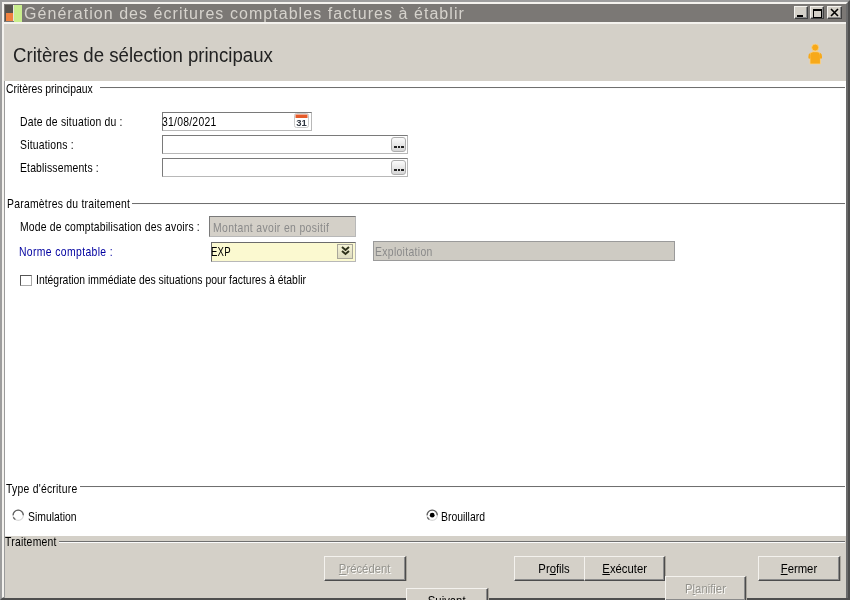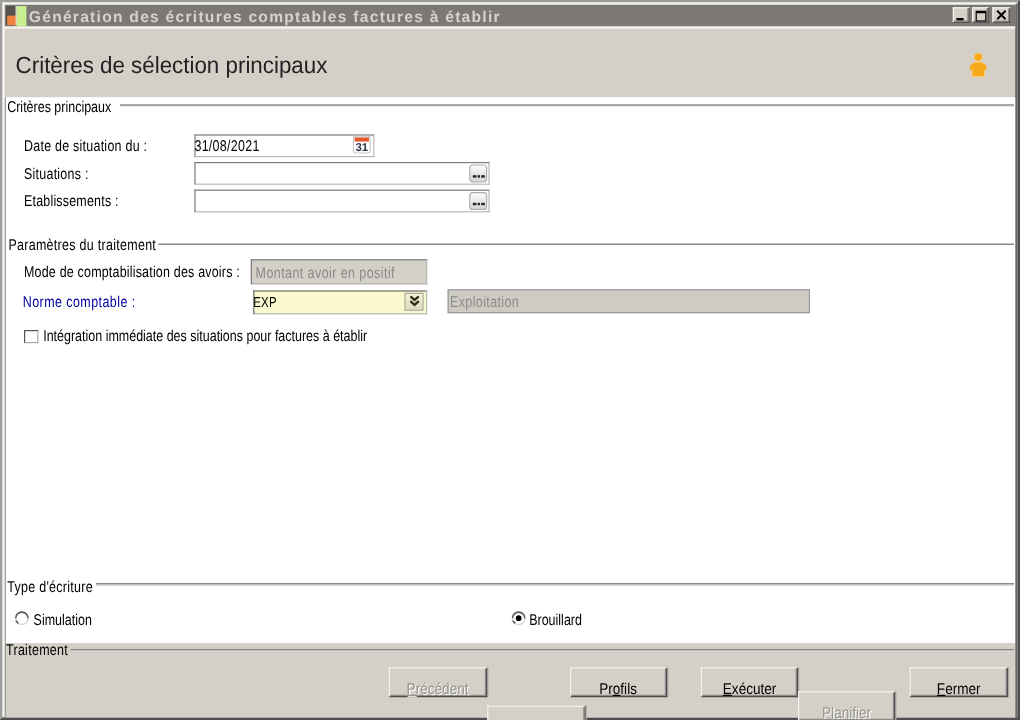--- a/index.html
+++ b/index.html
@@ -1,37 +1,37 @@
 <!DOCTYPE html>
 <html><head>
 <meta charset="utf-8">
 <style>
 html,body{margin:0;padding:0}
 body{width:850px;height:600px;position:relative;overflow:hidden;background:#d4d0c8;font-family:"Liberation Sans",sans-serif}
 .abs{position:absolute}
 .t{position:absolute;font:13px/13px "Liberation Sans",sans-serif;transform:scaleX(.8);transform-origin:0 0;white-space:nowrap;color:#000}
 .gline{position:absolute;height:1px;background:#6f6f6f;border-bottom:1px solid #fbfbfb}
 .inp{position:absolute;background:#fff;border:1px solid;border-color:#7a7a7a #b8b8b8 #b8b8b8 #7a7a7a}
-.btn{position:absolute;width:80px;height:23px;background:#d4d0c8;border:1px solid;border-color:#f4f2ee #4c4c4c #4c4c4c #f4f2ee;box-shadow:inset -1px -1px 0 #8b8b8b, 1px 0 0 #a9a59d;display:flex;align-items:flex-end;justify-content:center}
+.btn{position:absolute;width:80px;height:23px;background:#d4d0c8;border:1px solid;border-color:#f4f2ee #4c4c4c #4c4c4c #f4f2ee;box-shadow:inset -1px -1px 0 #8b8b8b, 1px 0 0 #a9a59d;display:flex;align-items:center;justify-content:center}
 .btn span{font:13px/13px "Liberation Sans",sans-serif;transform:scaleX(.87);white-space:nowrap}
 .dis{color:#95948e;text-shadow:1px 1px 0 #fbfaf8}
 </style>
 </head>
 <body>
 
 <div class="abs" style="left:0;top:0;width:850px;height:600px;border:2px solid;border-color:#9d9d9d #4e4e4e #4e4e4e #9d9d9d;box-sizing:border-box"></div>
 <div class="abs" style="left:2px;top:2px;width:846px;height:596px;border:2px solid;border-color:#f4f2ee #6b6b6b #6b6b6b #f4f2ee;border-bottom-width:1px;box-sizing:border-box"></div>
 
 <div class="abs" style="left:4px;top:4px;width:842px;height:18px;background:#7b7875"></div>
 
 <div class="abs" style="left:4.5px;top:5px;width:8.5px;height:16px;background:#56534e"></div>
 <div class="abs" style="left:6px;top:12.5px;width:8px;height:8.5px;background:#f08240"></div>
 <div class="abs" style="left:13px;top:5px;width:1.2px;height:16px;background:#e8e6e2"></div>
 <div class="abs" style="left:14.2px;top:4.5px;width:7.8px;height:17px;background:#c9ee8d"></div>
-<div class="t" id="title" style="left:24px;top:6.5px;font-weight:bold;color:#d6d3cd;font-size:13px;transform:none;letter-spacing:1.05px">Génération des écritures comptables factures à établir</div>
+<div class="t" id="title" style="left:24px;top:6.5px;font-weight:normal;color:#d6d3cd;font-size:16px;transform:none;letter-spacing:1.05px">Génération des écritures comptables factures à établir</div>
 
 <div class="abs wb" style="left:794px;top:6px;width:14px;height:13px;background:#d4d0c8;border:1px solid;border-color:#f4f2ee #404040 #404040 #f4f2ee;box-sizing:border-box;box-shadow:inset -1px -1px 0 #8b8b8b">
   <div class="abs" style="left:2px;top:8px;width:6px;height:2px;background:#000"></div>
 </div>
 <div class="abs wb" style="left:810px;top:6px;width:14px;height:13px;background:#d4d0c8;border:1px solid;border-color:#f4f2ee #404040 #404040 #f4f2ee;box-sizing:border-box;box-shadow:inset -1px -1px 0 #8b8b8b">
   <div class="abs" style="left:2px;top:2px;width:7px;height:6px;border:1px solid #000;border-top-width:2px"></div>
 </div>
 <div class="abs wb" style="left:827px;top:6px;width:15px;height:13px;background:#d4d0c8;border:1px solid;border-color:#f4f2ee #404040 #404040 #f4f2ee;box-sizing:border-box;box-shadow:inset -1px -1px 0 #8b8b8b">
   <svg class="abs" style="left:2px;top:1px" width="9" height="9" viewBox="0 0 9 9">
       <path d="M1 1 L8 8 M8 1 L1 8" stroke="#000" stroke-width="1.6"></path>
@@ -121,21 +121,21 @@
 <div class="abs" style="left:4px;top:535.5px;width:842px;height:62px;background:#d4d0c8;border-left:1px solid #9b9b9b;box-sizing:border-box"></div>
 <div class="t" style="left:5.4px;top:535px;letter-spacing:.3px">Traitement</div>
 <div class="gline" style="left:59px;top:541px;width:786px"></div>
 
 <div class="btn" style="left:324px;top:556px">
     <span class="dis"><u>P</u>récédent</span>
   </div>
 <div class="btn" style="left:405.5px;top:588px">
     <span><u>S</u>uivant</span>
   </div>
-<div class="btn" style="left:475px;top:556px;width:79px">
+<div class="btn" style="left:514px;top:556px;width:79px">
     <span>Pr<u>o</u>fils</span>
   </div>
 <div class="btn" style="left:584px;top:556px;width:79px">
     <span><u>E</u>xécuter</span>
   </div>
 <div class="btn" style="left:664.5px;top:576px;width:79px">
     <span class="dis">P<u>l</u>anifier</span>
   </div>
 <div class="btn" style="left:758px;top:556px;width:80px">
     <span><u>F</u>ermer</span>

